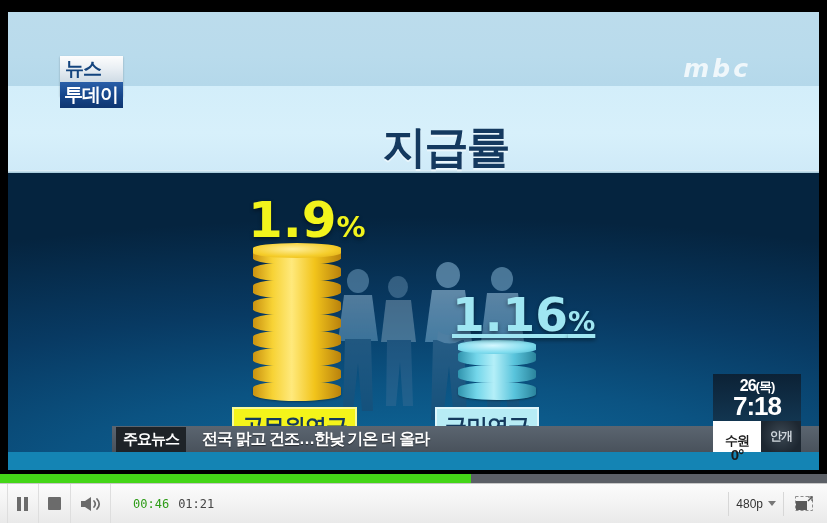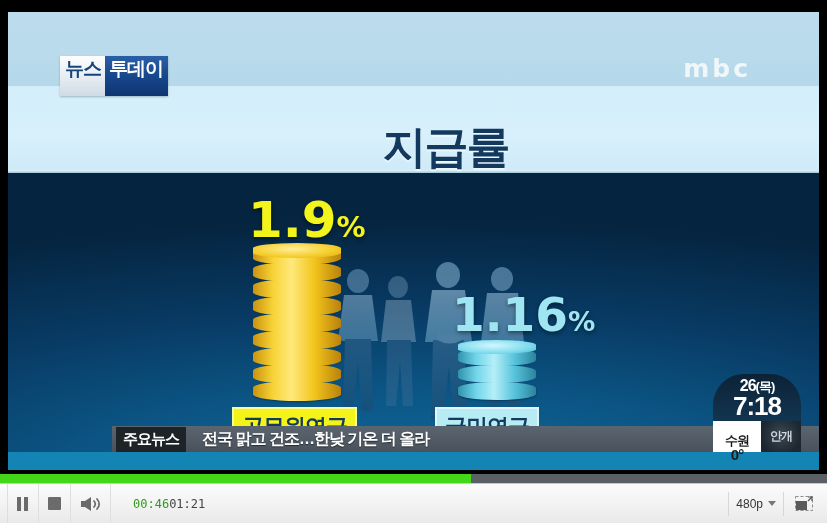--- a/index.html
+++ b/index.html
@@ -38,26 +38,28 @@
     position:absolute;left:0;top:158px;width:100%;height:3px;
     background:linear-gradient(180deg,#e7f6fd 0%,#9fc4d6 100%);
   }
   
   .mbc{
     position:absolute;right:68px;top:42px;
     font-size:25px;font-weight:bold;letter-spacing:3px;
     color:rgba(255,255,255,.78);
     font-family:"DejaVu Sans",sans-serif;
     user-select:none;
+    font-style:italic;
   }
   
   .logo{
     position:absolute;left:52px;top:44px;
     display:flex;align-items:stretch;height:40px;
     box-shadow:0 1px 2px rgba(0,0,0,.25);
+    flex-direction:column;
   }
   .logo .lw{
     background:linear-gradient(180deg,#fdfdfd 0%,#e8eef3 50%,#cfdbe5 100%);
     color:#13447e;font-weight:bold;font-size:19px;
     padding:1px 4px 2px 5px;line-height:23px;
     letter-spacing:-1px;
   }
   .logo .lb{
     background:linear-gradient(180deg,#2a5fa8 0%,#17478c 50%,#0e3570 100%);
     color:#ffffff;font-weight:bold;font-size:19px;
@@ -122,21 +124,21 @@
     padding:3px 7px;margin-left:4px;
   }
   .ticker .txt{
     color:#ffffff;font-size:16px;font-weight:bold;letter-spacing:-1px;
     margin-left:16px;text-shadow:0 1px 1px rgba(0,0,0,.5);
   }
   
   .wx{
     position:absolute;right:18px;bottom:18px;width:88px;height:78px;
     background:linear-gradient(180deg,#0c2236 0%,#123550 60%,#0d2a42 100%);
-    color:#fff;text-align:center;border-radius:31px;
+    color:#fff;text-align:center;
   }
   .wx .d{font-size:16px;font-weight:bold;padding-top:3px;letter-spacing:-1px;}
   .wx .d .dw{font-size:13px;}
   .wx .t{font-size:26px;font-weight:bold;letter-spacing:-1px;line-height:20px;}
   .wx .row{position:absolute;left:0;bottom:0;width:100%;height:31px;display:flex;}
   .wx .city{
     flex:0 0 48px;background:#ffffff;color:#1b1b1b;
     font-size:13px;font-weight:bold;line-height:14px;
     padding-top:13px;letter-spacing:-1px;
   }
@@ -160,21 +162,21 @@
     box-sizing:border-box;
     display:flex;align-items:center;
   }
   .btn{
     width:32px;height:39px;display:flex;align-items:center;justify-content:center;
     border-right:1px solid #dedede;box-sizing:border-box;cursor:pointer;
   }
   .btn:first-child{border-left:1px solid #dedede;margin-left:7px;}
   .btn.vol{width:40px;}
   .times{
-    display:flex;align-items:center;margin-left:22px;
+    display:flex;align-items:center;gap:9px;margin-left:22px;
     font-family:"DejaVu Sans Mono","Liberation Mono",monospace;
     font-size:12px;
   }
   .t-cur{color:#2e9c17;}
   .t-dur{color:#444;}
   .spacer{flex:1;}
   .qual{
     display:flex;align-items:center;gap:5px;
     font-size:12px;color:#333;padding:0 7px;
     border-left:1px solid #d7d7d7;height:24px;cursor:pointer;
@@ -262,21 +264,21 @@
           <div class="coin" style="top:42px;height:18px;background:linear-gradient(90deg,#2f93ad,#73d6ea 24%,#b4eff8 46%,#59c4dc 72%,#2a849c);box-shadow:0 1px 2px rgba(0,0,0,.35);"></div>
           <div class="coin" style="top:25px;height:18px;background:linear-gradient(90deg,#2f93ad,#73d6ea 24%,#b4eff8 46%,#59c4dc 72%,#2a849c);"></div>
           <div class="coin" style="top:8px;height:18px;background:linear-gradient(90deg,#2f93ad,#73d6ea 24%,#b4eff8 46%,#59c4dc 72%,#2a849c);"></div>
           <div class="coin" style="top:0px;height:14px;background:radial-gradient(ellipse at 45% 40%,#d4f7ff,#7fdcee 60%,#4cb4cd);"></div>
         </div>
 
         <div class="val y" style="left:240px;top:22px;font-size:50px;">
           <span>1.9</span><span class="pct">%</span>
         </div>
 
-        <div class="val c" style="left:444px;top:118px;font-size:47px;">
+        <div class="val c" style="left:444px;top:118px;font-size:47px;text-decoration:underline;">
           <span>1.16</span><span class="pct">%</span>
         </div>
 
         <div class="tag y" style="left:224px;top:234px;">공무원연금</div>
         <div class="tag c" style="left:427px;top:234px;">국민연금</div>
 
         <div class="teal"></div>
 
         <div class="ticker">
           <span class="cat">주요뉴스</span>

